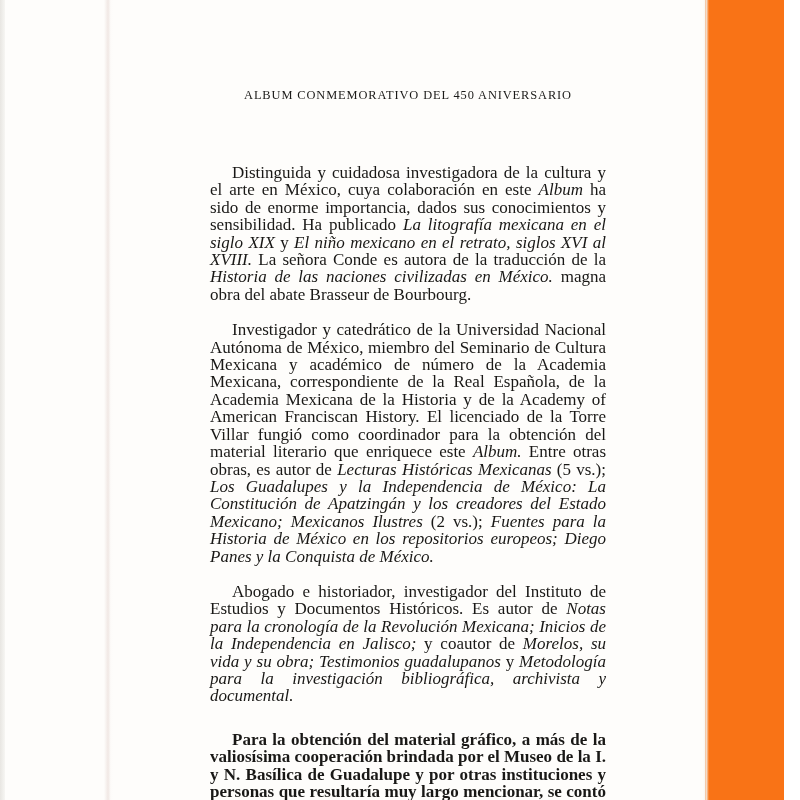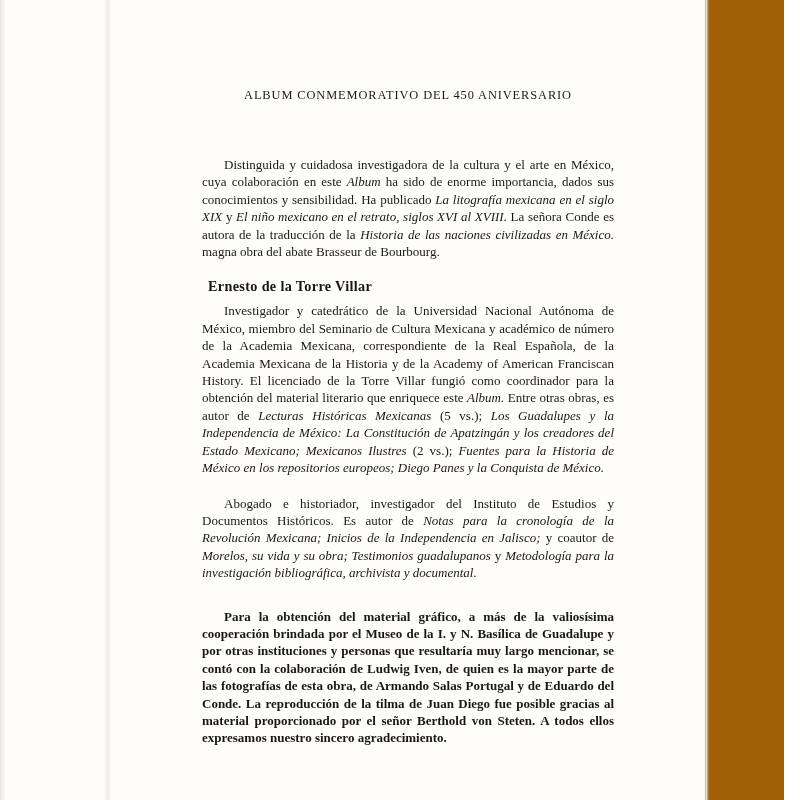--- a/index.html
+++ b/index.html
@@ -12,21 +12,21 @@
     background: #ffffff;
     font-family: "Liberation Serif", "DejaVu Serif", serif;
     overflow: hidden;
   }
 
   
   .scan {
     position: relative;
     width: 784px;
     height: 800px;
-    background: #a16207;
+    background: #f97316;
     overflow: hidden;
   }
   
   .scan-edge-left {
     position: absolute;
     top: 0;
     left: 0;
     width: 5px;
     height: 800px;
     background: linear-gradient(to right, #e8e6e2, #f7f6f3);
@@ -95,22 +95,22 @@
   .section {
     margin-bottom: 18px;
   }
   .section-heading {
     font-size: 14.2px;
     letter-spacing: 0.35px;
     color: #171614;
     margin: 0 0 7px 10px;
   }
   p.body {
-    margin: 4px;
-    font-size: 13px;
+    margin: 12px;
+    font-size: 17px;
     line-height: 17.4px;
     color: #191816;
     text-align: justify;
     text-indent: 22px;
     hyphens: manual;
   }
   p.body.closing {
     margin-top: 26px;
     font-weight: bold;
   }
@@ -131,21 +131,20 @@
 
     <div class="running-head">ALBUM CONMEMORATIVO DEL 450 ANIVERSARIO</div>
 
     <div class="sections">
 
       <div class="section">
         <p class="body"><span>Distinguida y cuidadosa investigadora de la cultura y el arte en México, cuya colaboración en este </span><span class="it">Album</span><span> ha sido de enorme importancia, dados sus conocimientos y sensibilidad. Ha publicado </span><span class="it">La litografía mexicana en el siglo XIX</span><span> y </span><span class="it">El niño mexicano en el retrato, siglos XVI al XVIII.</span><span> La señora Conde es autora de la traducción de la </span><span class="it">Historia de las naciones civilizadas en México.</span><span> magna obra del abate Brasseur de Bourbourg.</span></p>
       </div>
 
       <div class="section">
-        <h2 class="section-heading">Ernesto de la Torre Villar</h2>
         <p class="body"><span>Investigador y catedrático de la Universidad Nacional Autónoma de México, miembro del Seminario de Cultura Mexicana y académico de número de la Academia Mexicana, correspondiente de la Real Española, de la Academia Mexicana de la Historia y de la Academy of American Franciscan History. El licenciado de la Torre Villar fungió como coordinador para la obtención del material literario que enriquece este </span><span class="it">Album.</span><span> Entre otras obras, es autor de </span><span class="it">Lecturas Históricas Mexicanas</span><span> (5 vs.); </span><span class="it">Los Guadalupes y la Independencia de México: La Constitución de Apatzingán y los creadores del Estado Mexicano; Mexicanos Ilustres</span><span> (2 vs.); </span><span class="it">Fuentes para la Historia de México en los repositorios europeos; Diego Panes y la Conquista de México.</span></p>
       </div>
 
       <div class="section">
         <p class="body"><span>Abogado e historiador, investigador del Instituto de Estudios y Documentos Históricos. Es autor de </span><span class="it">Notas para la cronología de la Revolución Mexicana; Inicios de la Independencia en Jalisco;</span><span> y coautor de </span><span class="it">Morelos, su vida y su obra; Testimonios guadalupanos</span><span> y </span><span class="it">Metodología para la investigación bibliográfica, archivista y documental.</span></p>
       </div>
 
       <p class="body closing"><span>Para la obtención del material gráfico, a más de la valiosísima cooperación brindada por el Museo de la I. y N. Basílica de Guadalupe y por otras instituciones y personas que resultaría muy largo mencionar, se contó con la colaboración de Ludwig Iven, de quien es la mayor parte de las fotografías de esta obra, de Armando Salas Portugal y de Eduardo del Conde. La reproducción de la tilma de Juan Diego fue posible gracias al material proporcionado por el señor Berthold von Steten. A todos ellos expresamos nuestro sincero agradecimiento.</span></p>
 
     </div>

